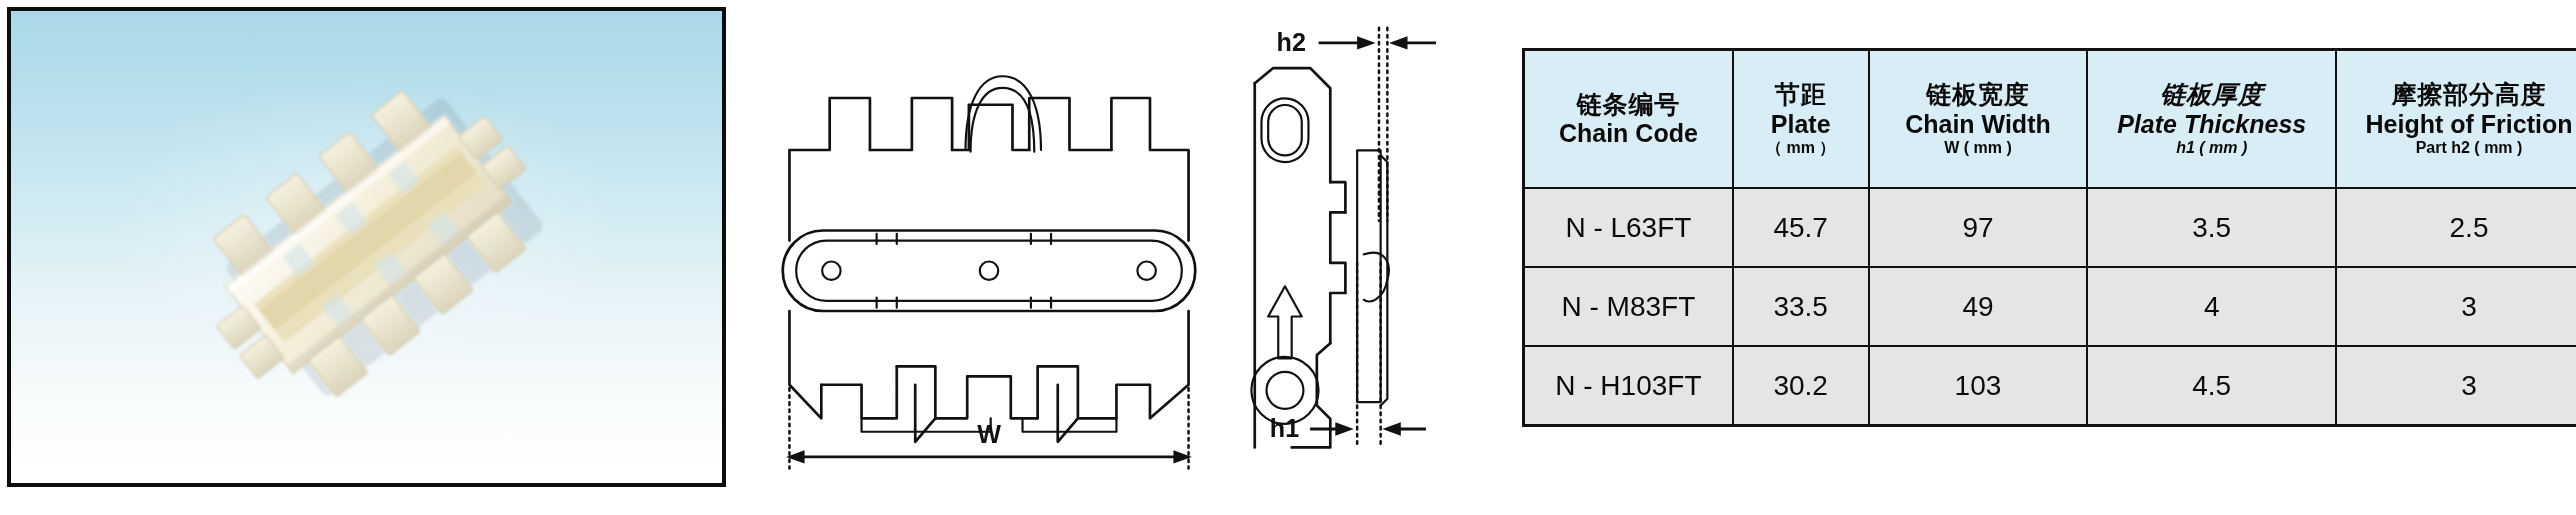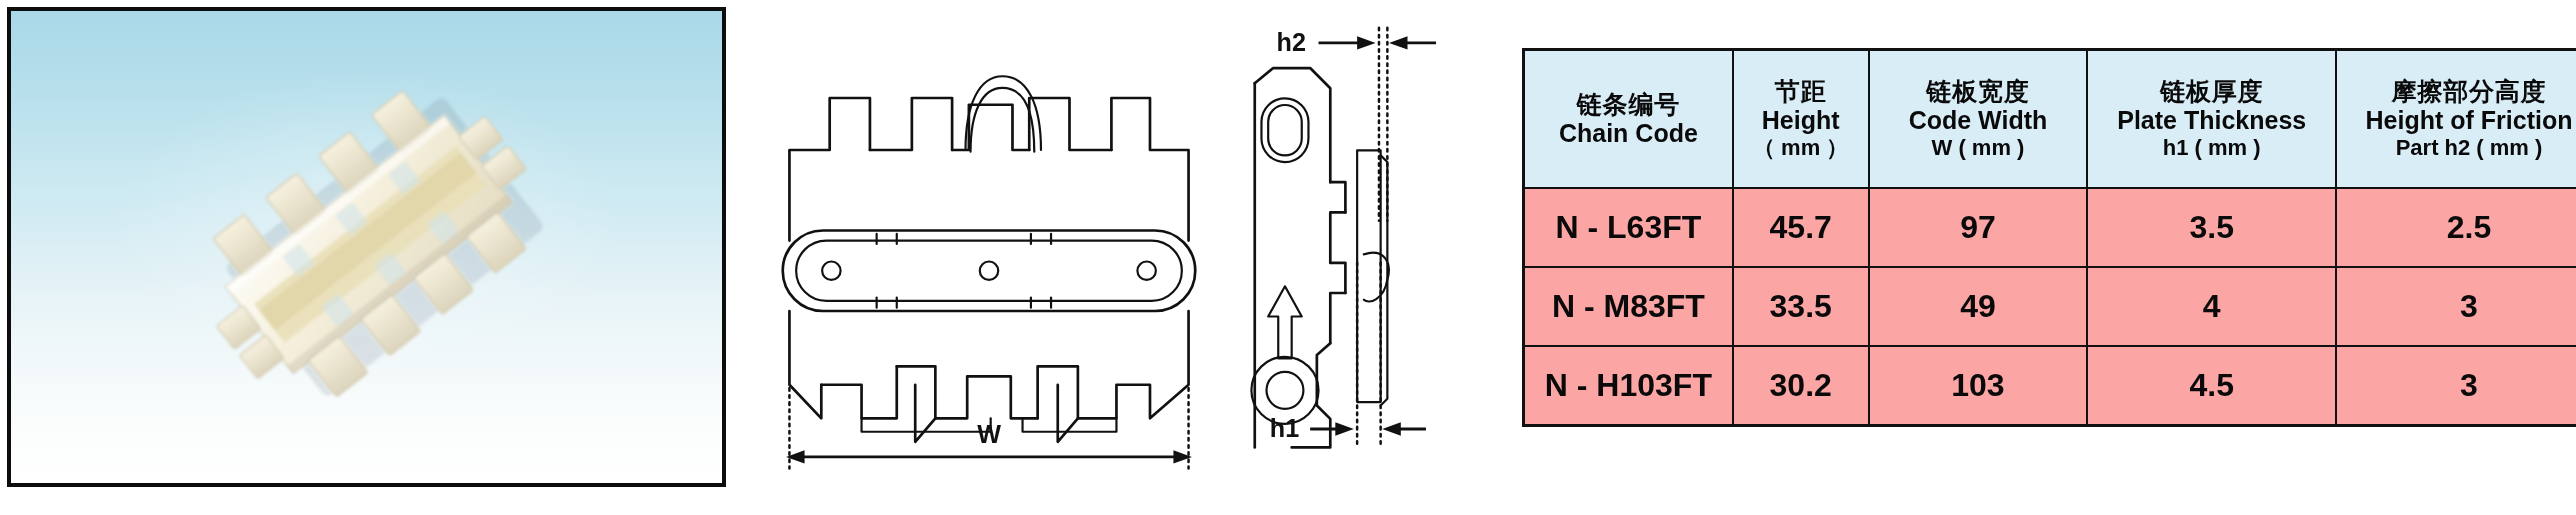--- a/index.html
+++ b/index.html
@@ -29,28 +29,28 @@
   .dim-label{font-family:"Liberation Sans",sans-serif;font-weight:bold;fill:#111;}
 
   
   #spec-table-wrap{position:absolute;left:1522px;top:48px;width:1033px;height:371px;}
   table.spec{border-collapse:collapse;width:100%;height:100%;table-layout:fixed;
     border:3.4px solid #111;}
   table.spec th,table.spec td{border:2.5px solid #111;text-align:center;vertical-align:middle;
     color:#0a0a0a;padding:0 3.4px;}
   table.spec thead th{background:#d9edf7;font-weight:bold;line-height:1.17;
     font-size:25px;height:136px;}
-  table.spec tbody td{background:#fca5a5;font-weight:bold;font-size:32px;height:77px;}
+  table.spec tbody td{background:#e5e5e5;font-weight:normal;font-size:28px;height:77px;}
   .zh{font-size:25px;letter-spacing:0.8px;display:block;}
   .en{font-size:25px;display:block;white-space:nowrap;}
-  .unit{font-size:22px;display:block;white-space:nowrap;}
+  .unit{font-size:16px;display:block;white-space:nowrap;}
   .col-code{width:200px;}
   .col-pitch{width:127px;}
   .col-width{width:210px;}
-  .col-h1{width:240px;}
+  .col-h1{width:240px;font-style:italic;}
   .col-h2{width:257px;}
 </style>
 </head>
 <body>
 
 <div id="photo-panel">
   <div id="photo-inner"></div>
   <div id="photo-vign"></div>
   <div id="chain-photo">
     <svg viewBox="0 0 400 400" aria-hidden="true">
@@ -242,26 +242,26 @@
 <div id="spec-table-wrap">
   <table class="spec">
     <thead>
       <tr>
         <th class="col-code">
           <span class="zh">链条编号</span>
           <span class="en">Chain Code</span>
         </th>
         <th class="col-pitch">
           <span class="zh">节距</span>
-          <span class="en">Height</span>
+          <span class="en">Plate</span>
           <span class="unit">（ mm ）</span>
         </th>
         <th class="col-width">
           <span class="zh">链板宽度</span>
-          <span class="en">Code Width</span>
+          <span class="en">Chain Width</span>
           <span class="unit">W ( mm )</span>
         </th>
         <th class="col-h1">
           <span class="zh">链板厚度</span>
           <span class="en">Plate Thickness</span>
           <span class="unit">h1 ( mm )</span>
         </th>
         <th class="col-h2">
           <span class="zh">摩擦部分高度</span>
           <span class="en">Height of  Friction</span>

